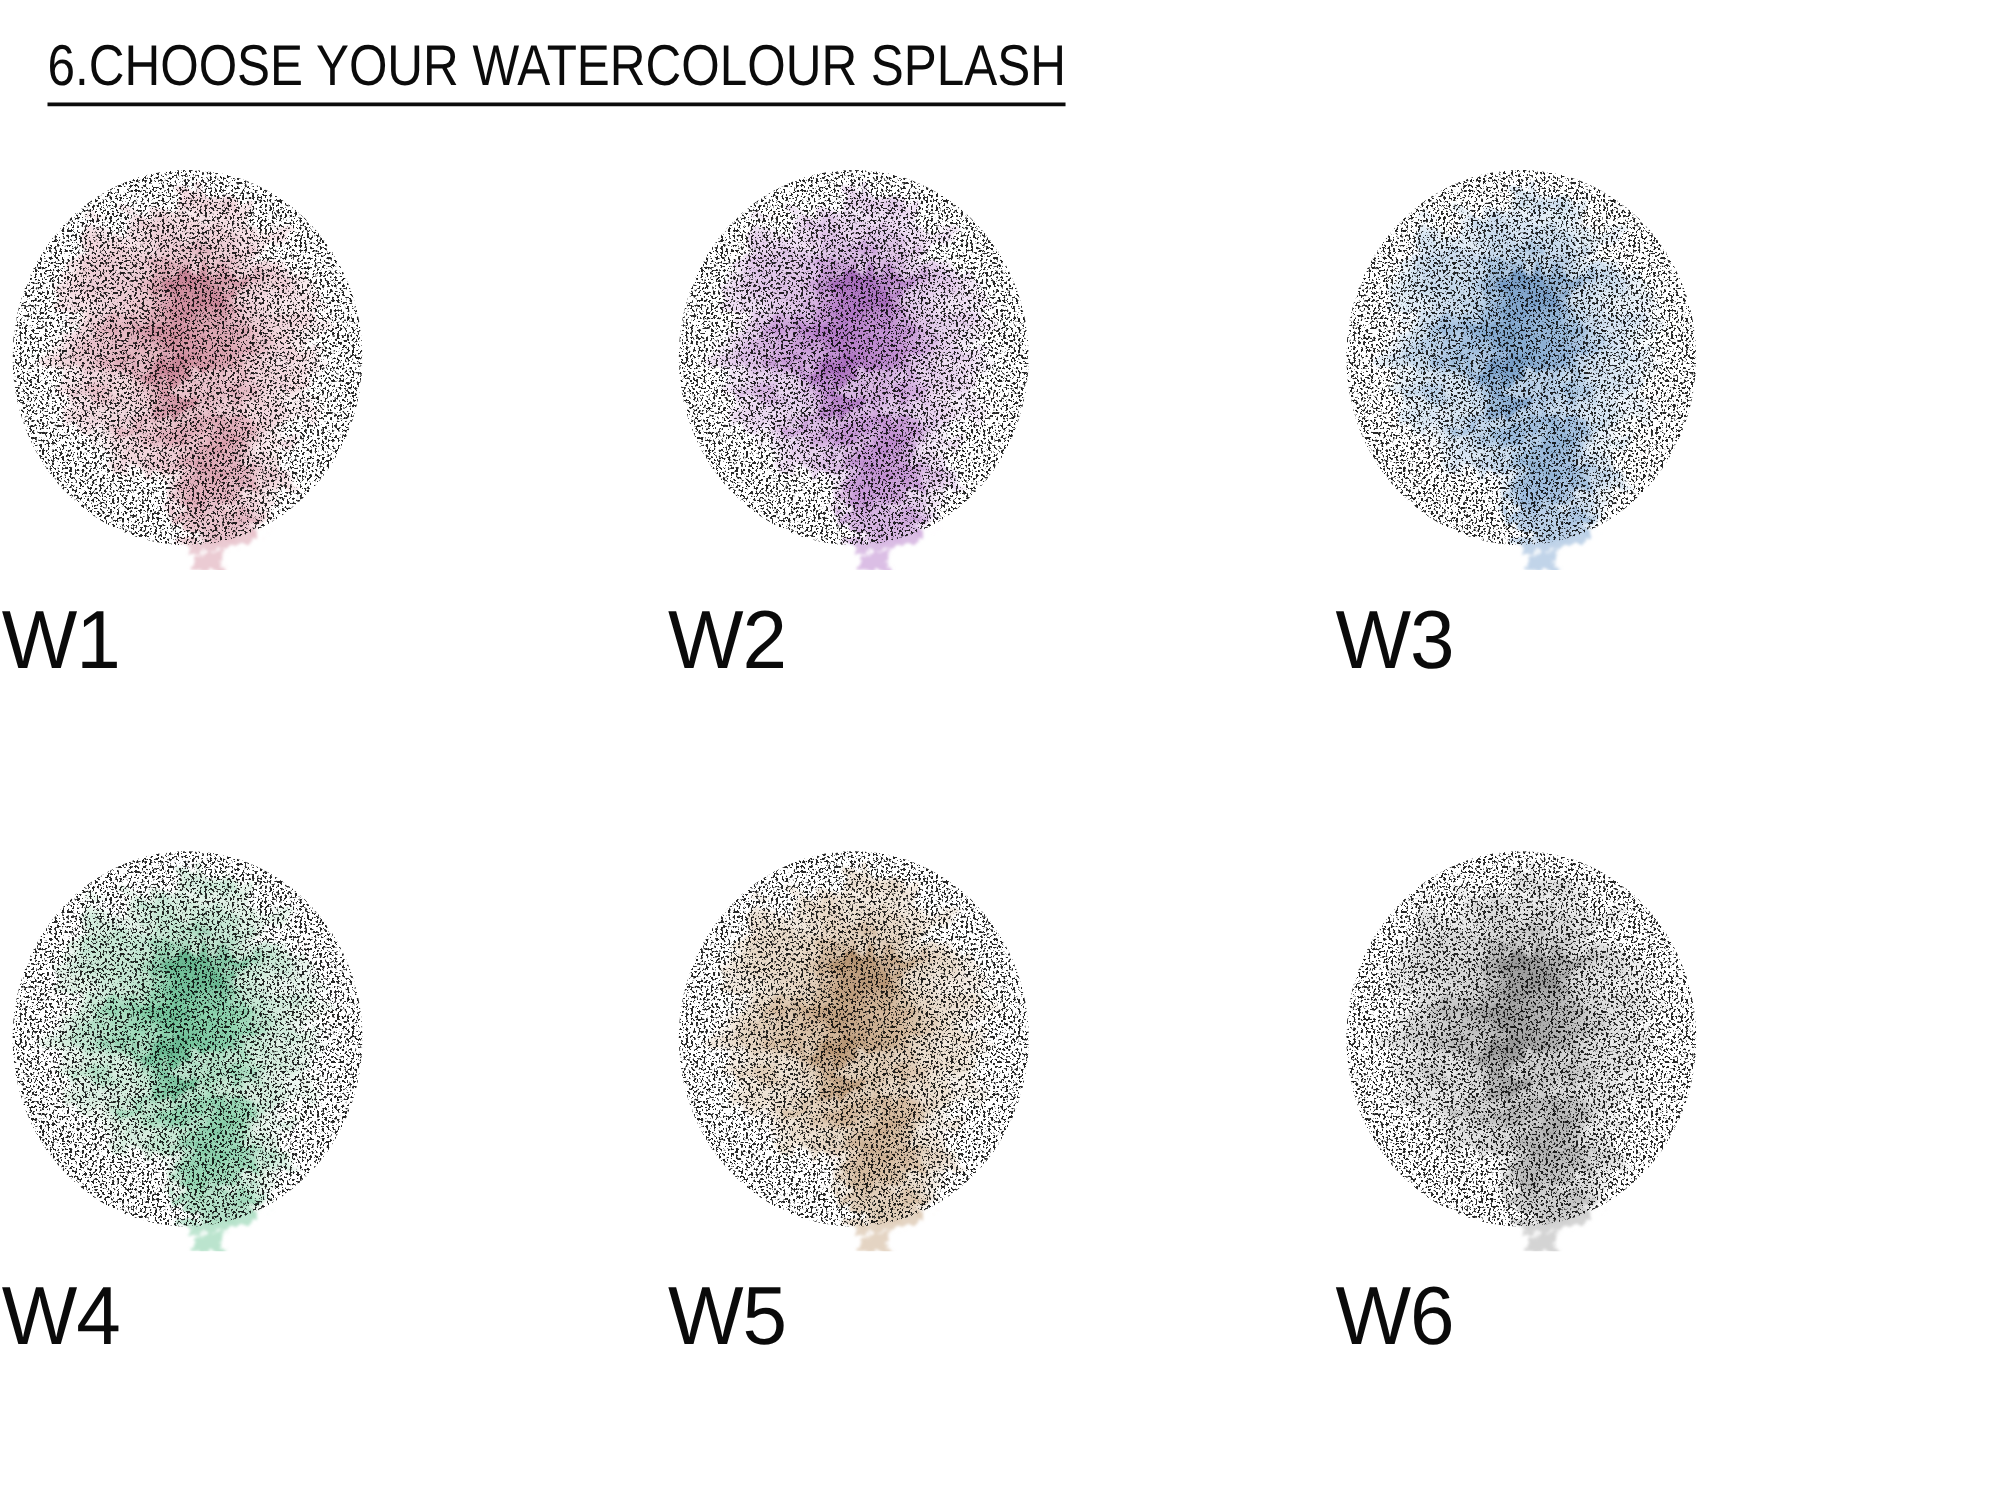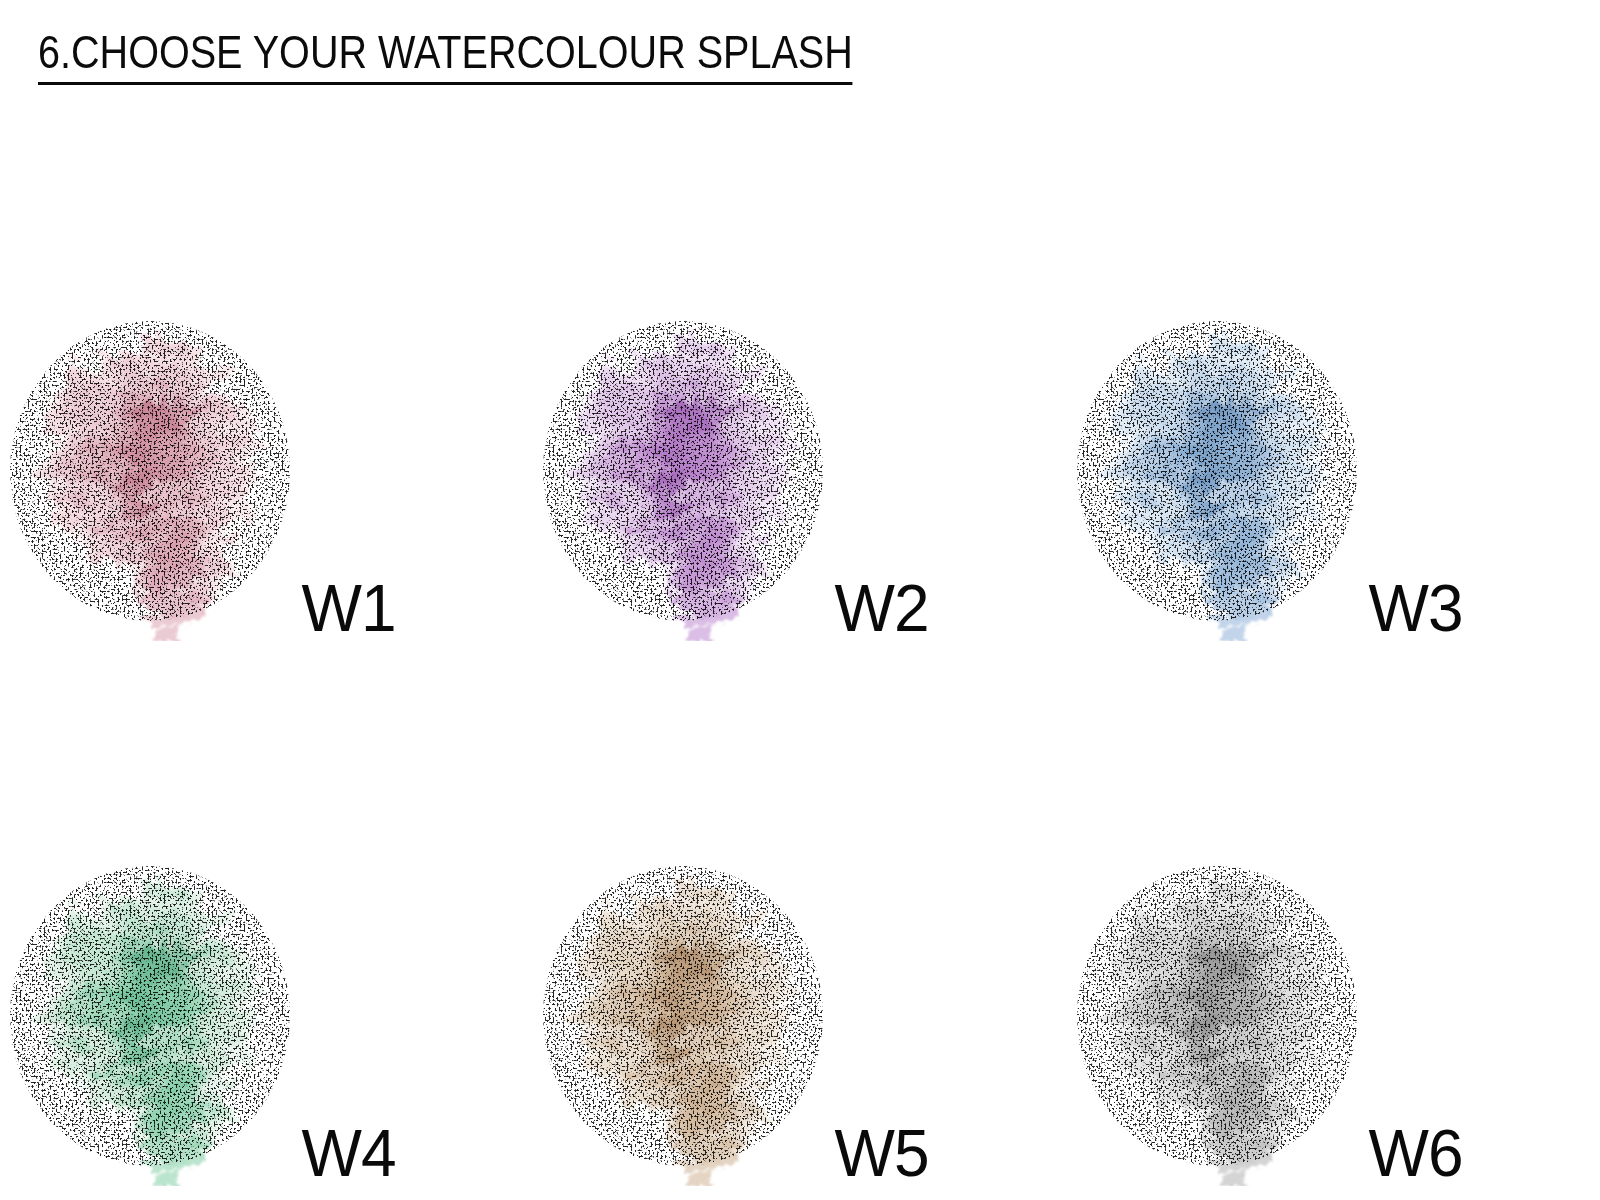--- a/index.html
+++ b/index.html
@@ -44,22 +44,22 @@
     width: 1600px;
     height: 1090px;
     display: grid;
     grid-template-columns: repeat(3, 1fr);
     grid-template-rows: repeat(2, 1fr);
   }
 
   .swatch {
     position: relative;
     display: flex;
-    flex-direction: row;
-    align-items: flex-end;
+    flex-direction: column;
+    align-items: flex-start;
     justify-content: flex-start;
   }
 
   .splash-wrap {
     position: relative;
     width: 300px;
     height: 340px;
     margin-top: 20px;
   }
 

